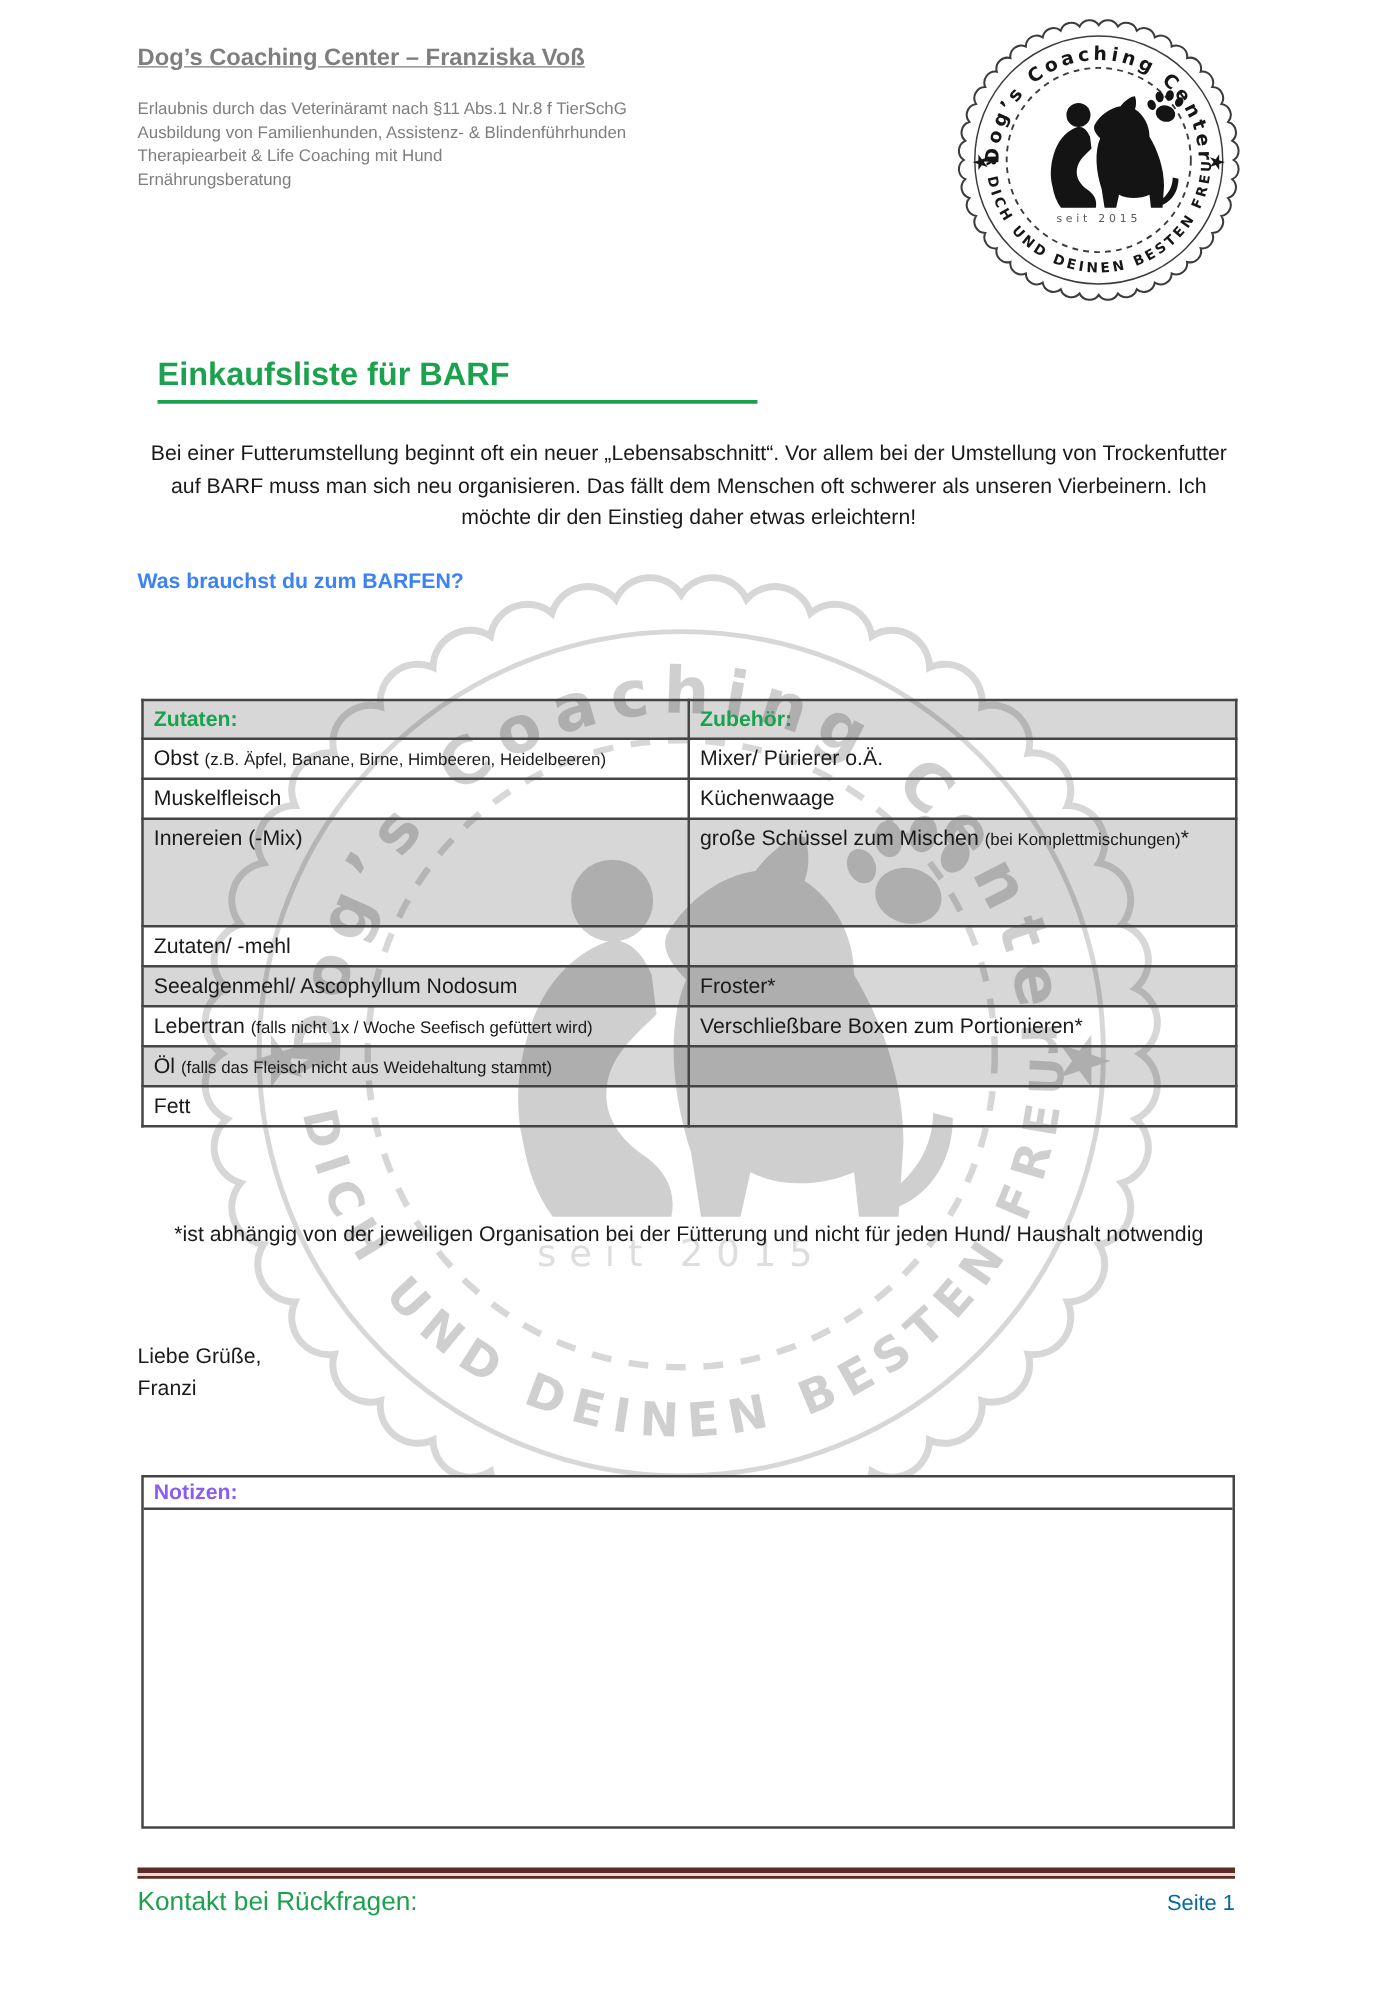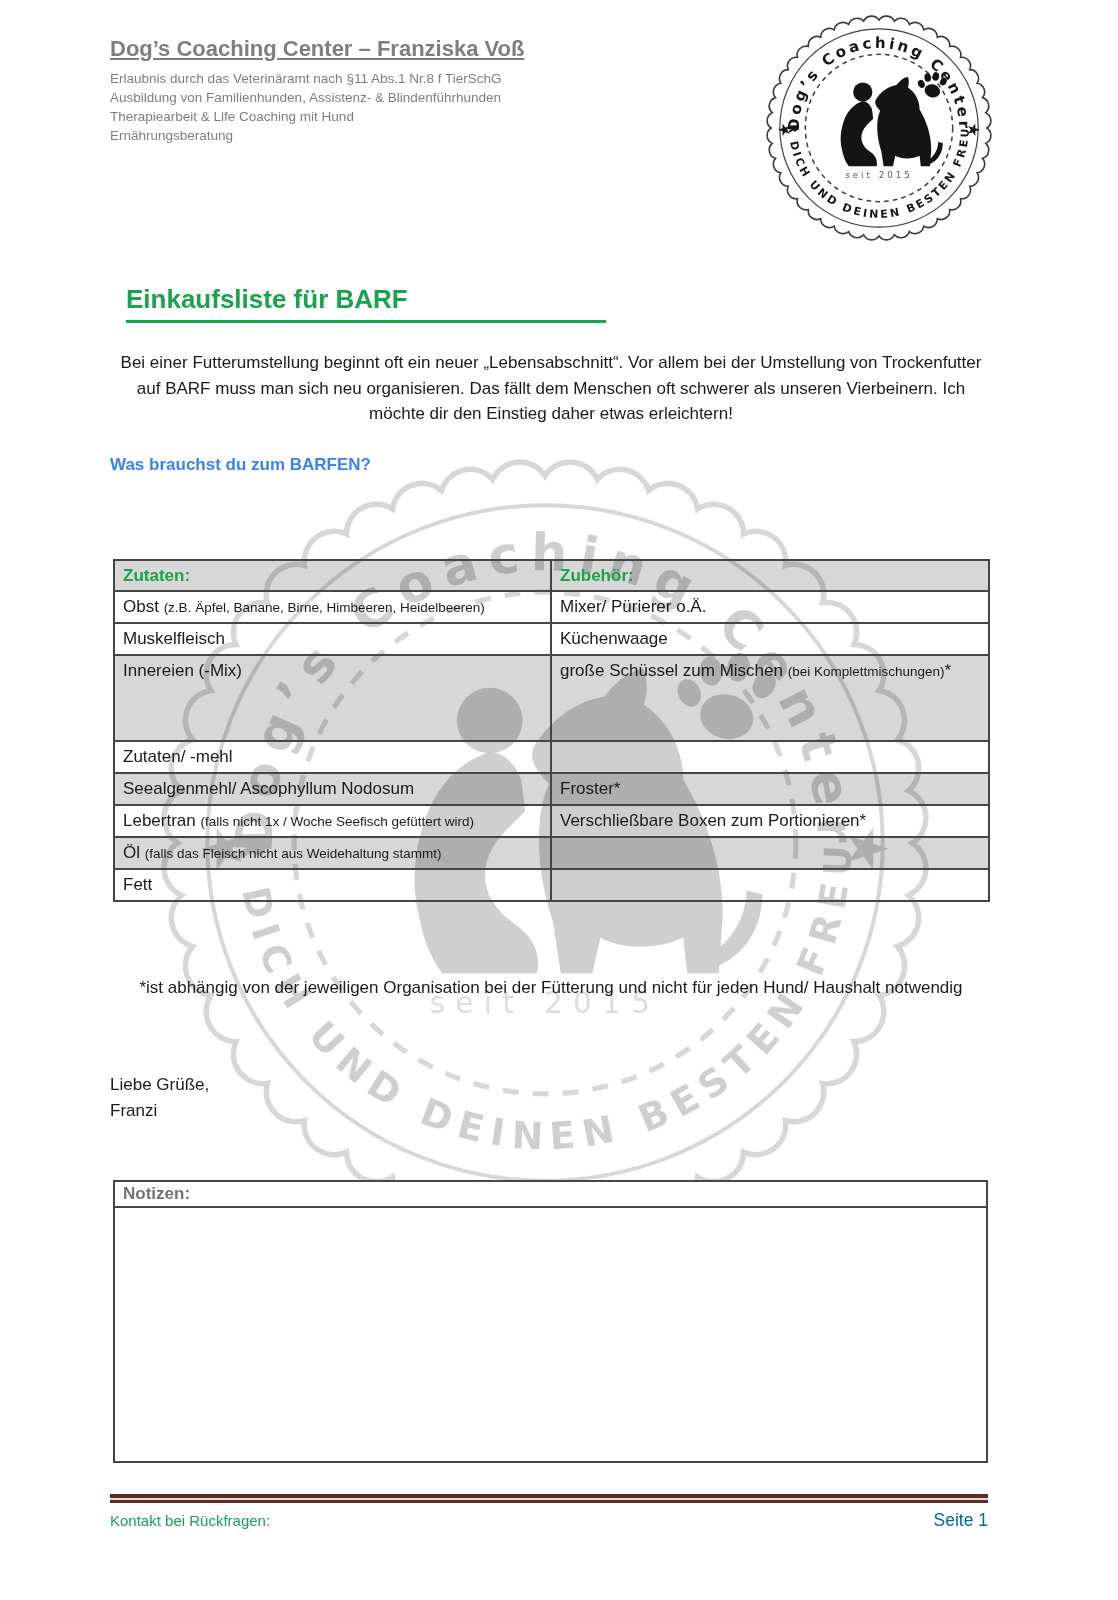--- a/index.html
+++ b/index.html
@@ -7,21 +7,21 @@
   body { font-family:"Liberation Sans", sans-serif; color:#1a1a1a; }
   .page { position:relative; width:1118px; height:1600px; background:#fff; overflow:hidden; }
 
   
   .watermark { position:absolute; left:150px; top:448px; width:790px; height:790px;
                opacity:0.20; z-index:0; pointer-events:none; }
   .content { position:absolute; inset:0; z-index:1; }
 
   
   .letterhead { position:absolute; left:110px; top:36px; width:560px; }
-  .lh-title { font-size:22px; font-weight:bold; color:#7e7e7e; text-decoration:underline; margin-bottom:7px; }
+  .lh-title { font-size:19px; font-weight:bold; color:#7e7e7e; text-decoration:underline; margin-bottom:19px; }
   .lh-line  { font-size:13.5px; line-height:19px; color:#7e7e7e; }
 
   
   .logo-wrap { position:absolute; left:763px; top:12px; width:232px; height:232px; }
   .stamp { width:100%; height:100%; }
   .stamp .scallop { fill:#fff; stroke:#3c3c3c; stroke-width:1.4; }
   .stamp .ring    { fill:none; stroke:#3c3c3c; stroke-width:1; }
   .stamp .dashed  { stroke-dasharray:4 3.6; stroke-width:1.3; }
   .stamp text { fill:#161616; font-family:"DejaVu Sans", sans-serif; }
   .stamp .arc-top { font-size:13px; font-weight:bold; letter-spacing:2.6px; }
@@ -52,30 +52,30 @@
   .row-tall td { height:86px; }
   .row-single td { height:29px; }
 
   
   .footnote { top:975px; }
   .closing  { position:absolute; left:110px; top:1072px; font-size:17px; line-height:25.5px; }
 
   
   .notes-box { position:absolute; left:113px; top:1180px; width:875px; height:283px;
                border:2px solid #454545; background:#fff; }
-  .notes-header { font-size:17px; font-weight:bold; color:#737373; padding:2px 8px;
+  .notes-header { font-size:17px; font-weight:bold; color:#8b5cf6; padding:2px 8px;
                   border-bottom:2px solid #454545; }
   .notes-body { height:100%; }
 
   
   .footer-rule { position:absolute; left:110px; top:1494px; width:878px; height:9px;
                  background:linear-gradient(to bottom, #5e2b27 0 46%, #e9d9d5 46% 72%, #5e2b27 72% 100%); }
   .footer-row { position:absolute; left:110px; top:1510px; width:878px;
                 display:flex; justify-content:space-between; align-items:baseline; }
-  .footer-left { font-size:15px; color:#1ca24e; }
+  .footer-left { font-size:21px; color:#1ca24e; }
   .footer-right { font-size:17.5px; color:#0369a1; }
 </style>
 </head>
 <body>
 
 <div class="page">
 
   <div class="watermark">
     <svg class="stamp" viewBox="0 0 200 200">
       <path class="scallop" d="M193.00 100.00 A7.6 7.6 0 0 1 192.05 113.24 A7.6 7.6 0 0 1 189.23 126.20 A7.6 7.6 0 0 1 184.60 138.63 A7.6 7.6 0 0 1 178.24 150.28 A7.6 7.6 0 0 1 170.28 160.90 A7.6 7.6 0 0 1 160.90 170.28 A7.6 7.6 0 0 1 150.28 178.24 A7.6 7.6 0 0 1 138.63 184.60 A7.6 7.6 0 0 1 126.20 189.23 A7.6 7.6 0 0 1 113.24 192.05 A7.6 7.6 0 0 1 100.00 193.00 A7.6 7.6 0 0 1 86.76 192.05 A7.6 7.6 0 0 1 73.80 189.23 A7.6 7.6 0 0 1 61.37 184.60 A7.6 7.6 0 0 1 49.72 178.24 A7.6 7.6 0 0 1 39.10 170.28 A7.6 7.6 0 0 1 29.72 160.90 A7.6 7.6 0 0 1 21.76 150.28 A7.6 7.6 0 0 1 15.40 138.63 A7.6 7.6 0 0 1 10.77 126.20 A7.6 7.6 0 0 1 7.95 113.24 A7.6 7.6 0 0 1 7.00 100.00 A7.6 7.6 0 0 1 7.95 86.76 A7.6 7.6 0 0 1 10.77 73.80 A7.6 7.6 0 0 1 15.40 61.37 A7.6 7.6 0 0 1 21.76 49.72 A7.6 7.6 0 0 1 29.72 39.10 A7.6 7.6 0 0 1 39.10 29.72 A7.6 7.6 0 0 1 49.72 21.76 A7.6 7.6 0 0 1 61.37 15.40 A7.6 7.6 0 0 1 73.80 10.77 A7.6 7.6 0 0 1 86.76 7.95 A7.6 7.6 0 0 1 100.00 7.00 A7.6 7.6 0 0 1 113.24 7.95 A7.6 7.6 0 0 1 126.20 10.77 A7.6 7.6 0 0 1 138.63 15.40 A7.6 7.6 0 0 1 150.28 21.76 A7.6 7.6 0 0 1 160.90 29.72 A7.6 7.6 0 0 1 170.28 39.10 A7.6 7.6 0 0 1 178.24 49.72 A7.6 7.6 0 0 1 184.60 61.37 A7.6 7.6 0 0 1 189.23 73.80 A7.6 7.6 0 0 1 192.05 86.76 A7.6 7.6 0 0 1 193.00 100.00 Z"></path>

